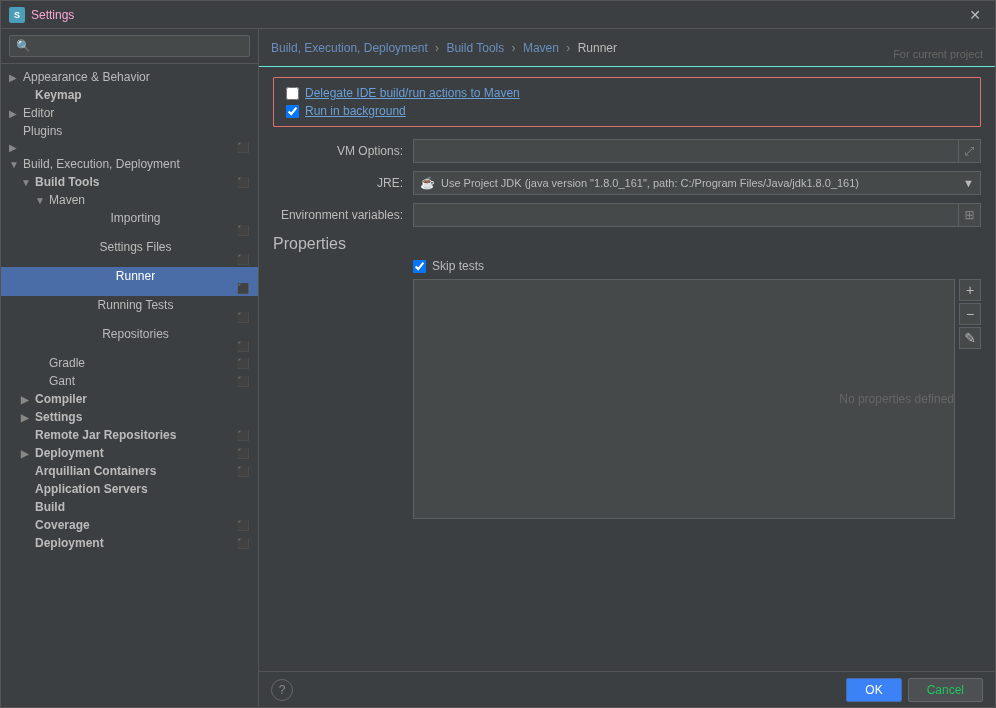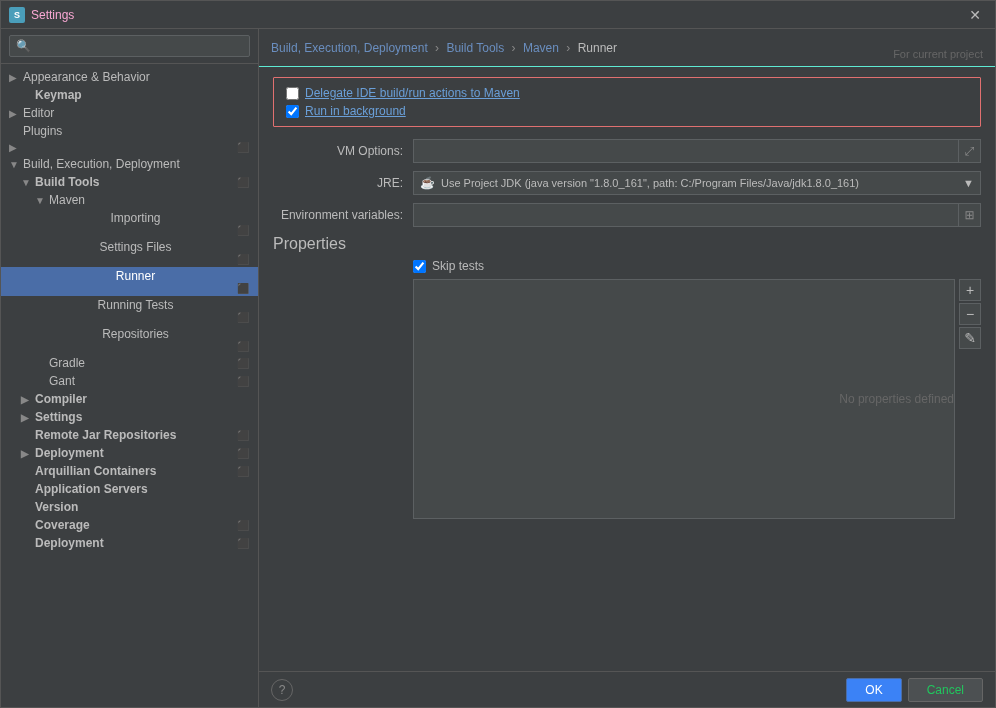--- a/index.html
+++ b/index.html
@@ -212,21 +212,21 @@
           <span class="badge">⬛</span>
         </div>
 
         <div class="tree-item indent-1">
           <span class="arrow"></span>
           <span class="tree-item-label">Application Servers</span>
         </div>
 
         <div class="tree-item indent-1">
           <span class="arrow"></span>
-          <span class="tree-item-label">Version</span>
+          <span class="tree-item-label">Build</span>
         </div>
 
         <div class="tree-item indent-1">
           <span class="arrow"></span>
           <span class="tree-item-label">Coverage</span>
           <span class="badge">⬛</span>
         </div>
 
         <div class="tree-item indent-1">
           <span class="arrow"></span>

